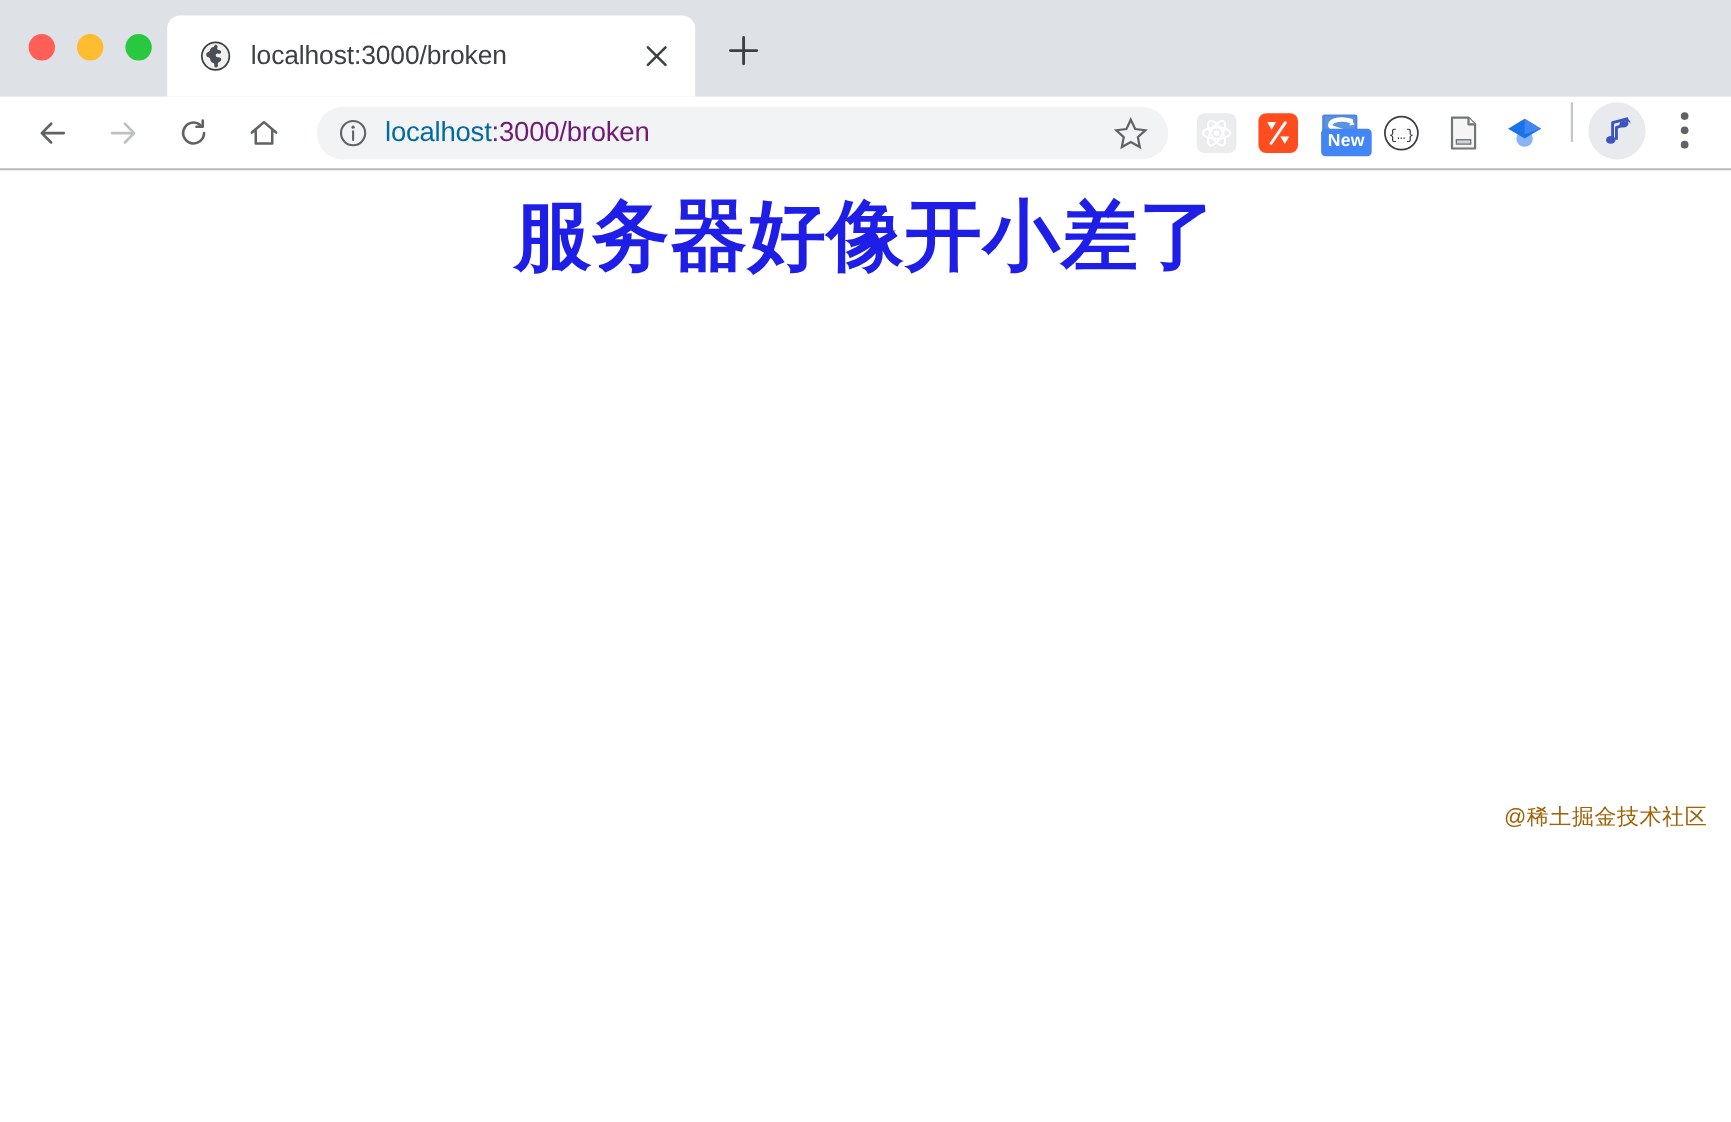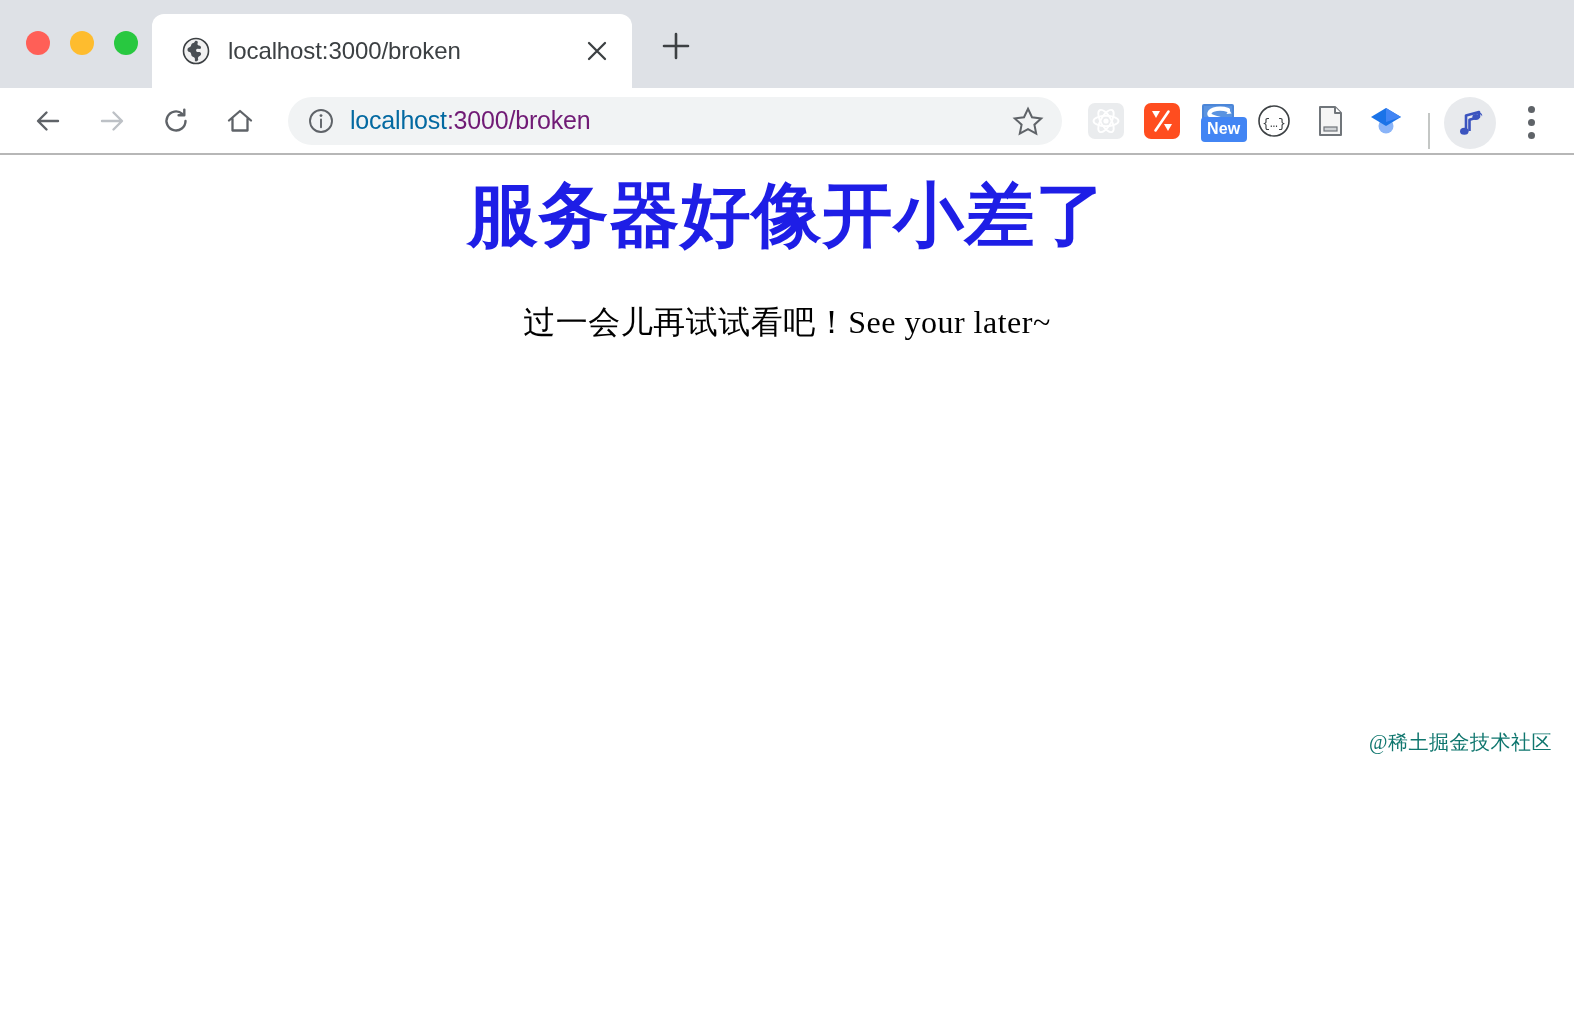--- a/index.html
+++ b/index.html
@@ -182,21 +182,21 @@
   #bookmark-star {
     width: 32px;
     height: 32px;
     flex: none;
     margin-left: 10px;
     display: block;
   }
 
   #extensions {
     display: flex;
-    align-items: flex-end;
+    align-items: flex-start;
     gap: 0;
     flex: none;
   }
   .ext-btn {
     width: 56px;
     height: 56px;
     display: flex;
     align-items: center;
     justify-content: center;
     position: relative;
@@ -298,22 +298,22 @@
     color: #000000;
     margin: 0;
     letter-spacing: 0.5px;
   }
 
   #watermark {
     position: absolute;
     right: 22px;
     bottom: 16px;
     font-size: 20px;
-    color: #0f766e;
-    font-family: Liberation Serif, serif;
+    color: #a16207;
+    font-family: Liberation Sans, sans-serif;
     letter-spacing: 0.5px;
     white-space: nowrap;
   }
 </style>
 </head>
 <body>
 
 <div id="browser-window">
 
   <div id="tab-strip">
@@ -474,17 +474,16 @@
       <div id="menu-button">
         <span class="menu-dot"></span>
         <span class="menu-dot"></span>
         <span class="menu-dot"></span>
       </div>
     </div>
   </div>
 
   <div id="page-content">
     <h1 id="error-heading">服务器好像开小差了</h1>
-    <p id="error-subtext">过一会儿再试试看吧！See your later~</p>
     <div id="watermark">@稀土掘金技术社区</div>
   </div>
 
 </div>
 
 </body></html>

